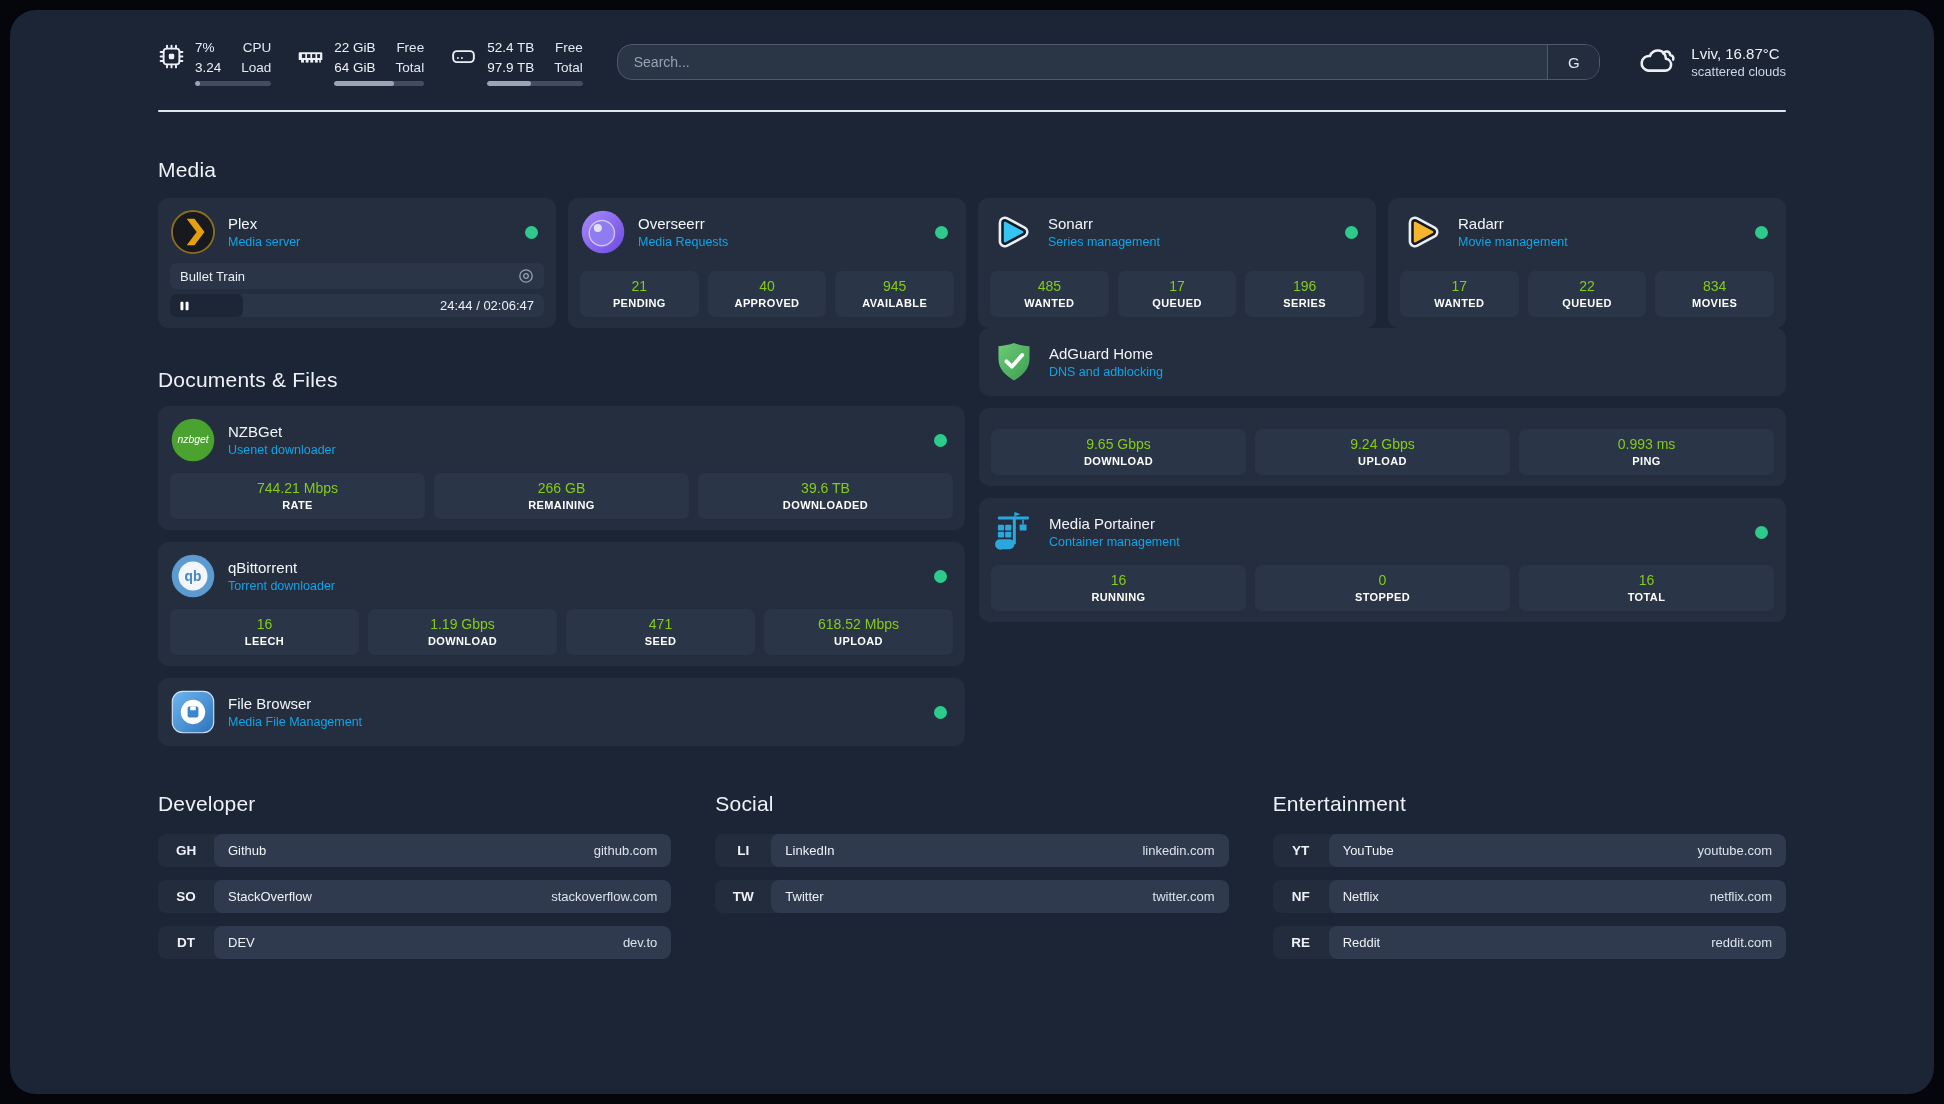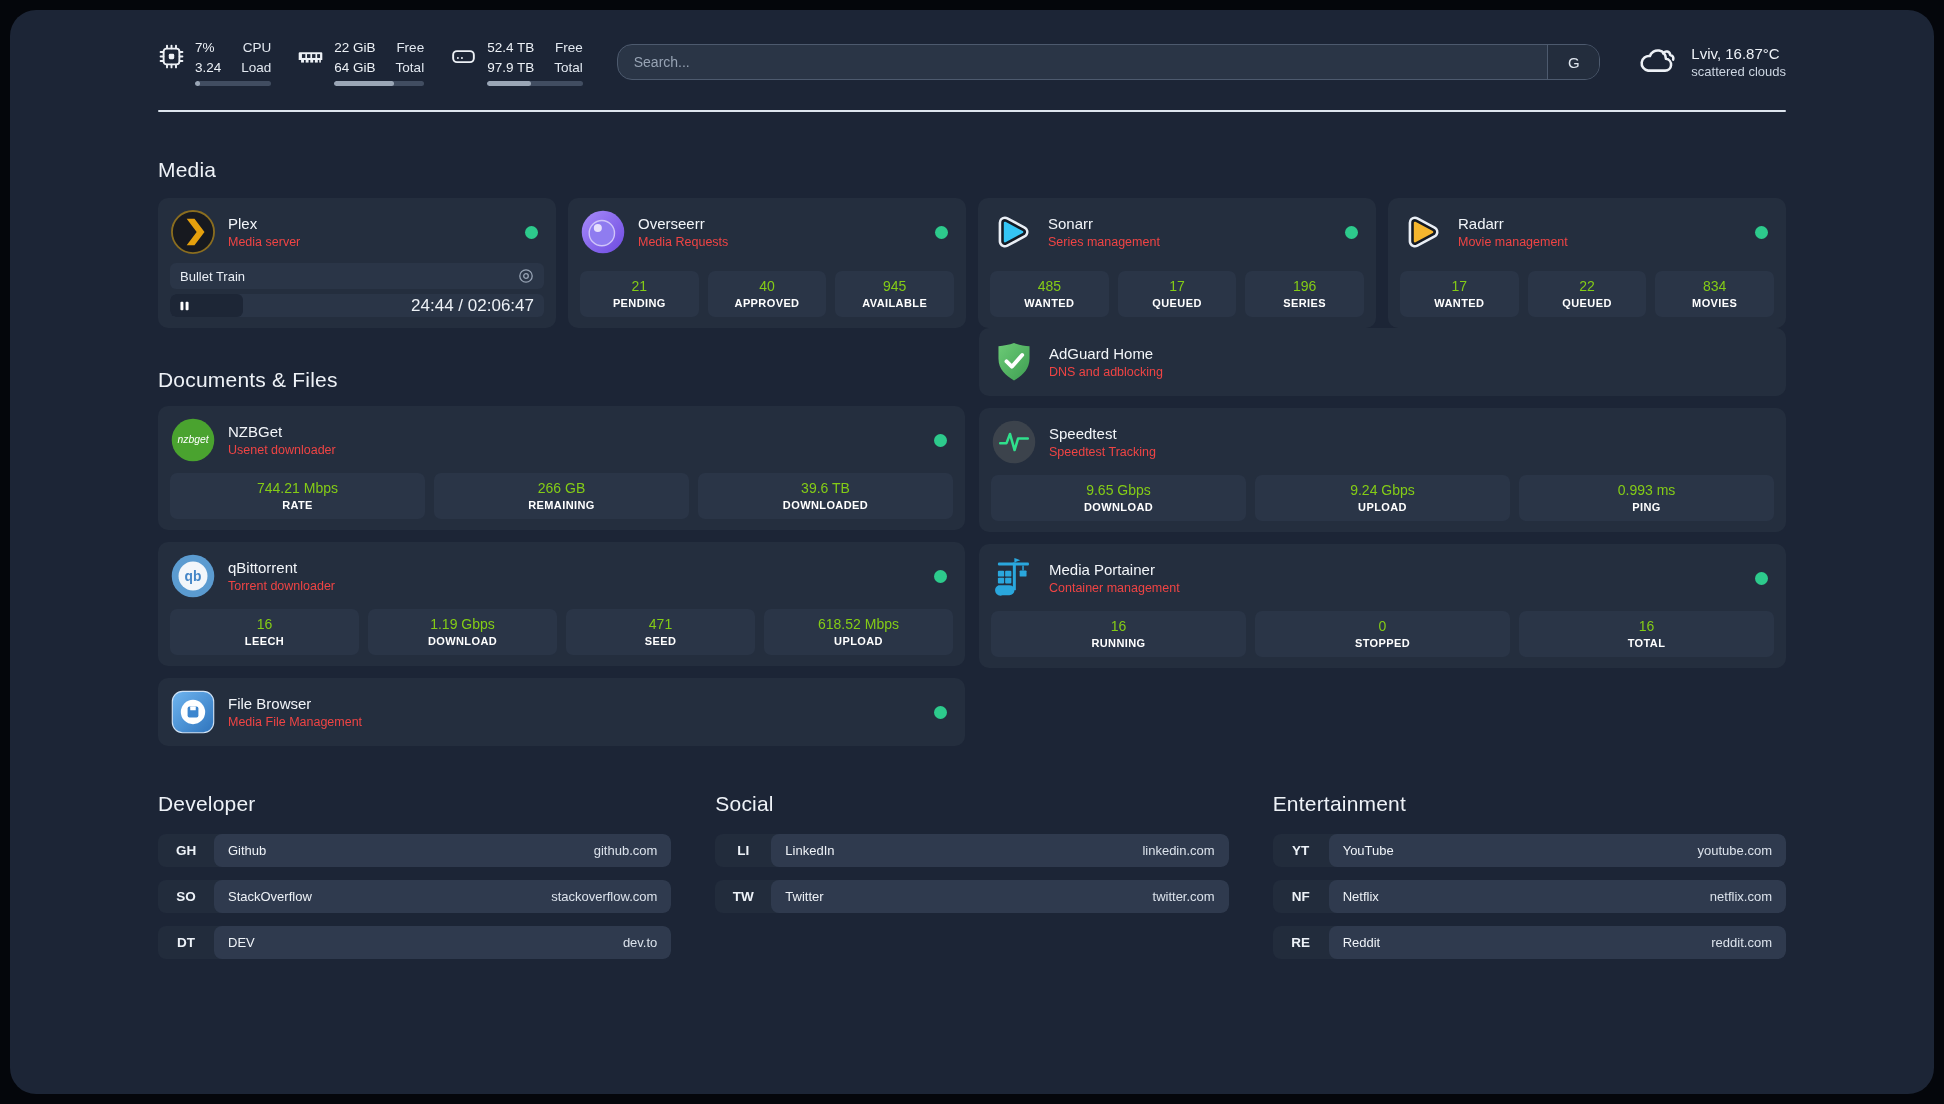--- a/index.html
+++ b/index.html
@@ -37,36 +37,36 @@
   .two-col { display:grid; grid-template-columns:1fr 1fr; column-gap:14px; align-items:start; }
   .two-col .section-title { margin:40px 0 14px; }
   .col-stack { display:flex; flex-direction:column; gap:12px; }
 
   .card { background:#242e3e; border-radius:10px; padding:11px 12px; display:flex; flex-direction:column; }
   .card-head { display:flex; align-items:center; gap:12px; min-height:46px; }
   .svc-icon { width:46px; height:46px; flex:0 0 46px; display:flex; align-items:center; justify-content:center; }
   .svc-icon svg { width:46px; height:46px; }
   .svc-text { display:flex; flex-direction:column; }
   .svc-title { font-size:15px; color:#f2f5f9; font-weight:500; }
-  .svc-desc { font-size:12.5px; color:#ef4444; margin-top:3px; }
+  .svc-desc { font-size:12.5px; color:#0ea5e9; margin-top:3px; }
   .status-dot { width:13px; height:13px; border-radius:50%; margin-left:auto; margin-right:6px; flex:0 0 13px; }
 
   .stats { display:flex; gap:9px; margin-top:auto; padding-top:10px; }
   .stat { flex:1; background:#2a3547; border-radius:7px; text-align:center; padding:7px 4px 8px; }
   .stat-value { font-size:14px; color:#84cc16; }
   .stat-label { font-size:11px; font-weight:700; color:#ffffff; margin-top:3px; letter-spacing:.4px; }
 
   
   .np { display:flex; flex-direction:column; margin-top:auto; padding-top:8px; gap:5px; }
   .np-title { background:#2a3547; border-radius:6px; height:26px; display:flex; align-items:center; padding:0 10px; font-size:13px; color:#e9eef5; }
   .np-title .mt-ic { margin-left:auto; display:flex; }
   .np-progress { background:#2a3547; border-radius:6px; height:23px; position:relative; display:flex; align-items:center; overflow:hidden; }
   .np-elapsed { position:absolute; left:0; top:0; bottom:0; background:#1d2636; border-radius:6px; }
   .np-pause { position:relative; z-index:1; margin-left:9px; display:flex; cursor:pointer; }
-  .np-time { margin-left:auto; position:relative; z-index:1; font-size:17px; color:#edf1f6; padding-right:10px; font-weight:500; }
+  .np-time { margin-left:auto; position:relative; z-index:1; font-size:13px; color:#edf1f6; padding-right:10px; font-weight:500; }
 
   
   .bookmarks { display:grid; grid-template-columns:repeat(3,1fr); column-gap:44px; margin-top:46px; padding-bottom:30px; }
   .bm-col .section-title { margin:0 0 18px; }
   .bm-row { display:flex; align-items:stretch; background:#222c3c; border-radius:8px; margin-bottom:13px; overflow:hidden; height:33px; cursor:pointer; }
   .bm-abbr { width:56px; display:flex; align-items:center; justify-content:center; font-size:13.5px; font-weight:700; color:#edf2f8; }
   .bm-main { flex:1; background:#2f3a4e; border-radius:8px; display:flex; align-items:center; padding:0 14px; }
   .bm-name { font-size:13px; color:#eef2f7; }
   .bm-url { margin-left:auto; font-size:13px; color:#dbe2eb; }
 </style>
@@ -403,33 +403,20 @@
                   </svg>
                 </span>
       <span class="svc-text">
         <span class="svc-title">AdGuard Home</span>
         <span class="svc-desc">DNS and adblocking</span>
       </span>
 
     </div>
             </div>
             <div class="card">
-    <div class="card-head">
-      <span class="svc-icon">
-                  <svg viewBox="0 0 40 40">
-    <circle cx="20" cy="20" r="18.5" fill="#3c434c"></circle>
-    <polyline points="8,21 13.5,21 16.5,13 20.5,27 23.5,17 32,17" fill="none" stroke="#2fe08c" stroke-width="2.2" stroke-linecap="round" stroke-linejoin="round"></polyline>
-                  </svg>
-                </span>
-      <span class="svc-text">
-        <span class="svc-title">Speedtest</span>
-        <span class="svc-desc">Speedtest Tracking</span>
-      </span>
-
-    </div>
               <div class="stats">
         <div class="stat">
           <div class="stat-value">9.65 Gbps</div>
           <div class="stat-label">DOWNLOAD</div>
         </div>
         <div class="stat">
           <div class="stat-value">9.24 Gbps</div>
           <div class="stat-label">UPLOAD</div>
         </div>
         <div class="stat">

